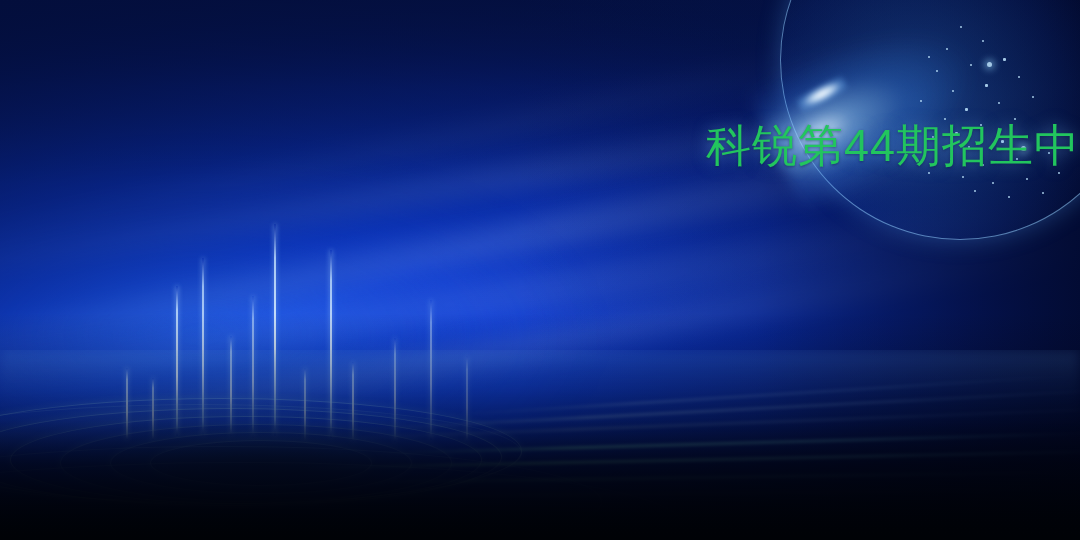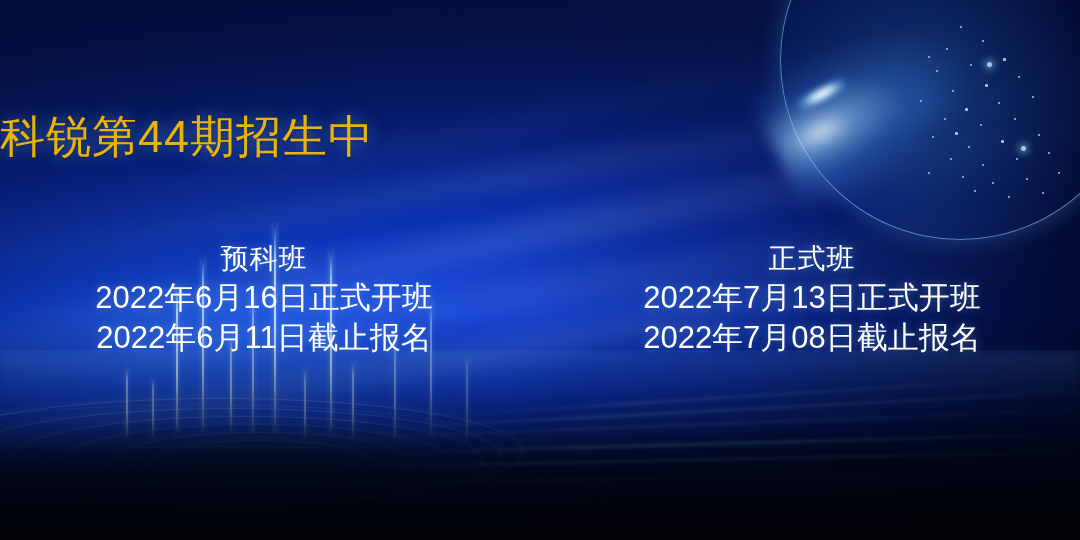--- a/index.html
+++ b/index.html
@@ -155,23 +155,23 @@
     filter: blur(1.6px);
   }
   .arc.cyan { background: linear-gradient(90deg, rgba(120,250,255,0) 0%, rgba(130,250,255,0.85) 28%, rgba(120,230,255,0.55) 62%, rgba(90,180,255,0) 100%); }
   .arc.pale { background: linear-gradient(90deg, rgba(160,210,255,0) 0%, rgba(180,225,255,0.45) 32%, rgba(150,205,255,0.22) 68%, rgba(120,180,255,0) 100%); }
 
   
   .content { position: absolute; inset: 0; }
 
   .title {
     position: absolute;
-    top: 113px; left: 0; right: 0;
-    text-align: left;
-    color: #eab308;
+    top: 122px; left: 0; right: 0;
+    text-align: right;
+    color: #22c55e;
     font-size: 45px;
     line-height: 1.08;
     letter-spacing: 1px;
     text-shadow: 0 0 16px rgba(120,190,255,0.55), 0 1px 3px rgba(0,10,50,0.55);
   }
   .subtitle {
     position: absolute;
     top: 168px; left: 0; right: 0;
     text-align: center;
     color: #ffffff;
@@ -319,31 +319,16 @@
     <div class="water-dark"></div>
   </div>
 
   <div class="bg-layer bg-bottomdark"></div>
 
   <div class="content">
 
     <div class="title">科锐第44期招生中</div>
 
 
-    <div class="columns">
-
-      <div class="col left">
-        <div class="col-head">预科班</div>
-        <div class="col-line">2022年6月16日正式开班</div>
-        <div class="col-line">2022年6月11日截止报名</div>
-      </div>
-
-      <div class="col right">
-        <div class="col-head">正式班</div>
-        <div class="col-line">2022年7月13日正式开班</div>
-        <div class="col-line">2022年7月08日截止报名</div>
-      </div>
-
-    </div>
 
 
   </div>
 </div>
 
 </body></html>

